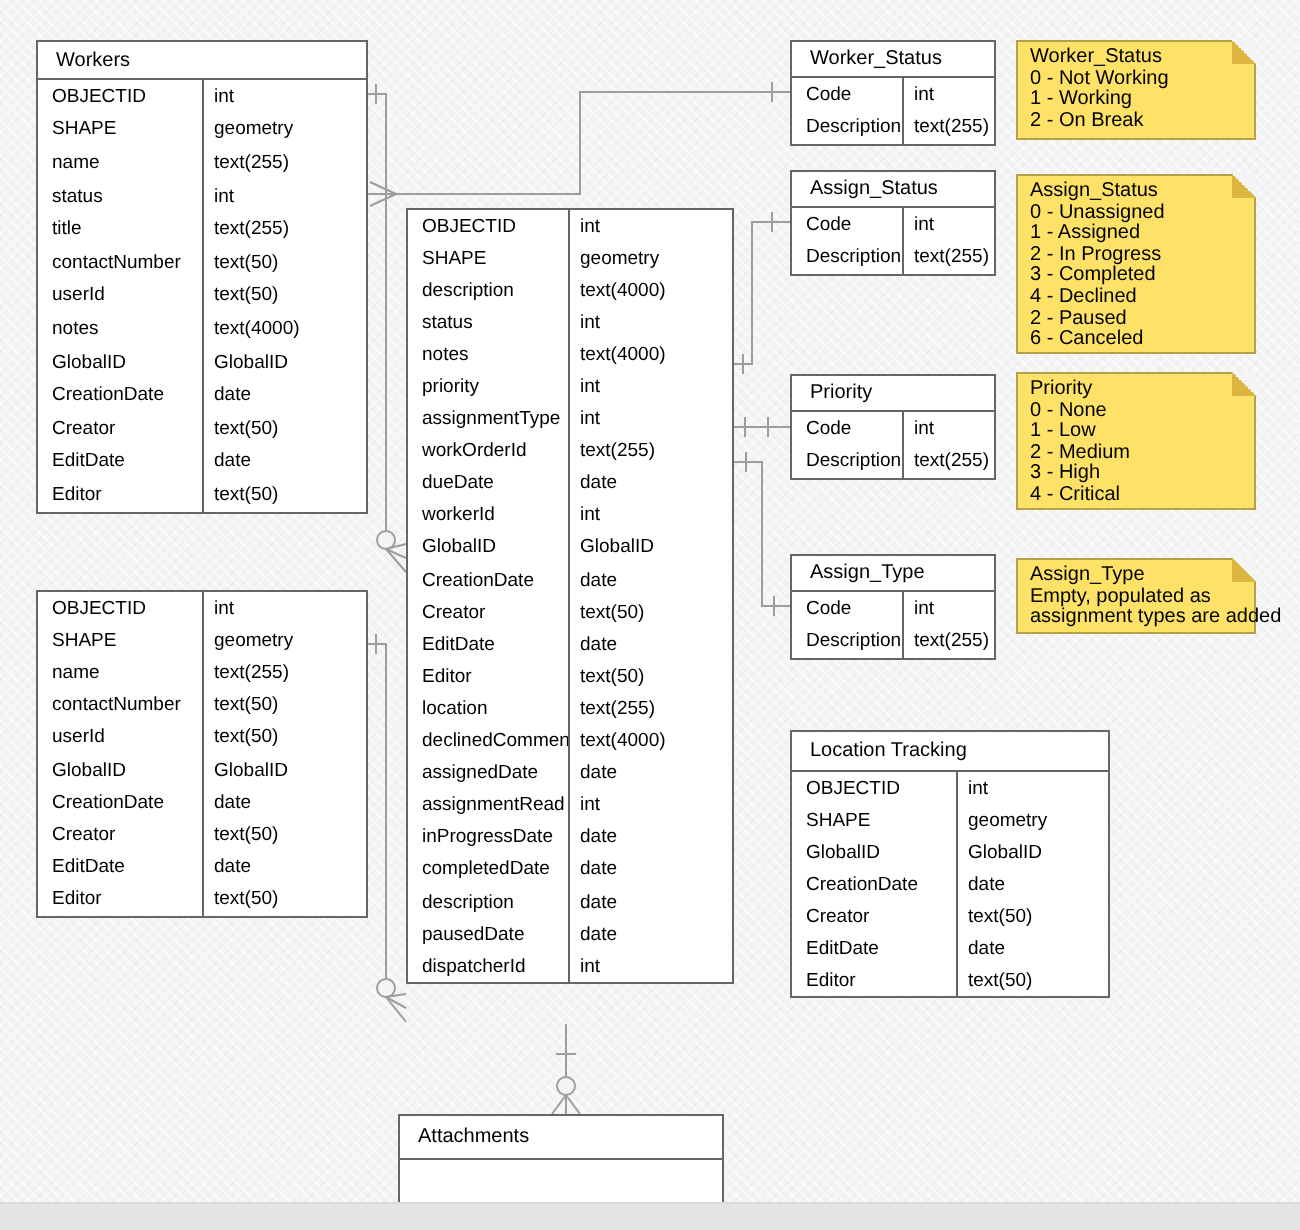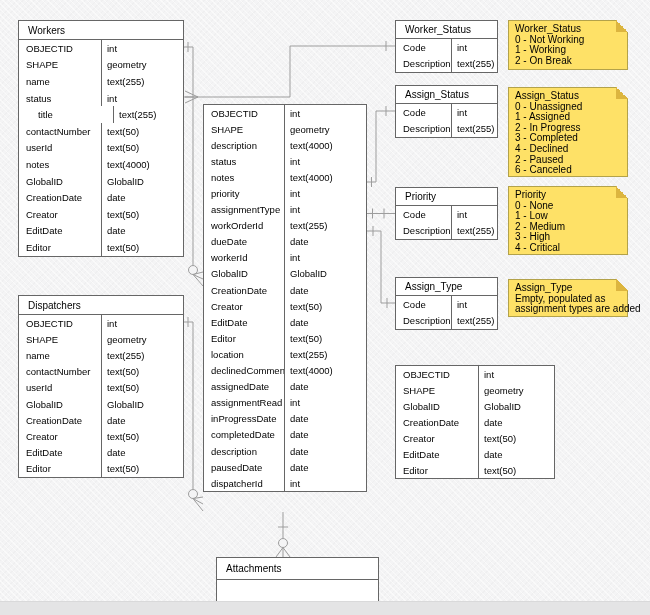--- a/index.html
+++ b/index.html
@@ -114,21 +114,21 @@
         </div>
         <div class="erow" style="height: 16.6px;">
           <div class="fname" style="width: 82px;">name</div>
           <div class="ftype">text(255)</div>
         </div>
         <div class="erow" style="height: 16.6px;">
           <div class="fname" style="width: 82px;">status</div>
           <div class="ftype">int</div>
         </div>
         <div class="erow" style="height: 16.6px;">
-          <div class="fname" style="width: 82px; margin-left: 12px;">title</div>
+          <div class="fname" style="width: 82px;">title</div>
           <div class="ftype">text(255)</div>
         </div>
         <div class="erow" style="height: 16.6px;">
           <div class="fname" style="width: 82px;">contactNumber</div>
           <div class="ftype">text(50)</div>
         </div>
         <div class="erow" style="height: 16.6px;">
           <div class="fname" style="width: 82px;">userId</div>
           <div class="ftype">text(50)</div>
         </div>
@@ -151,21 +151,20 @@
         <div class="erow" style="height: 16.6px;">
           <div class="fname" style="width: 82px;">EditDate</div>
           <div class="ftype">date</div>
         </div>
         <div class="erow" style="height: 16.6px;">
           <div class="fname" style="width: 82px;">Editor</div>
           <div class="ftype">text(50)</div>
         </div>
       </div>
       <div class="etable" style="left: 18px; top: 295px; width: 166px;">
-        <div class="etable-header" style="height: 19px;">Dispatchers</div>
         <div class="erow" style="height: 16.2px;">
           <div class="fname" style="width: 82px;">OBJECTID</div>
           <div class="ftype">int</div>
         </div>
         <div class="erow" style="height: 16.2px;">
           <div class="fname" style="width: 82px;">SHAPE</div>
           <div class="ftype">geometry</div>
         </div>
         <div class="erow" style="height: 16.2px;">
           <div class="fname" style="width: 82px;">name</div>
@@ -336,20 +335,21 @@
         <div class="erow" style="height: 16.5px;">
           <div class="fname" style="width: 55px;">Code</div>
           <div class="ftype">int</div>
         </div>
         <div class="erow" style="height: 16.5px;">
           <div class="fname" style="width: 55px;">Description</div>
           <div class="ftype">text(255)</div>
         </div>
       </div>
       <div class="etable" style="left: 395px; top: 365px; width: 160px;">
+        <div class="etable-header" style="height: 20px;">Location Tracking</div>
         <div class="erow" style="height: 16px;">
           <div class="fname" style="width: 82px;">OBJECTID</div>
           <div class="ftype">int</div>
         </div>
         <div class="erow" style="height: 16px;">
           <div class="fname" style="width: 82px;">SHAPE</div>
           <div class="ftype">geometry</div>
         </div>
         <div class="erow" style="height: 16px;">
           <div class="fname" style="width: 82px;">GlobalID</div>
@@ -365,21 +365,21 @@
         </div>
         <div class="erow" style="height: 16px;">
           <div class="fname" style="width: 82px;">EditDate</div>
           <div class="ftype">date</div>
         </div>
         <div class="erow" style="height: 16px;">
           <div class="fname" style="width: 82px;">Editor</div>
           <div class="ftype">text(50)</div>
         </div>
       </div>
-      <div class="etable" style="left: 216px; top: 557px; width: 163px;">
+      <div class="etable" style="left: 199px; top: 557px; width: 163px;">
         <div class="etable-header" style="height: 22px;">Attachments</div>
         <div class="erow erow-empty" style="height: 21px;"></div>
       </div>
     </div>
   <div id="notes-layer">
       <div class="note" style="left: 508px; top: 20px; width: 120px; height: 50px;">
         <div class="note-fold"></div>
         <div>Worker_Status</div>
         <div>0 - Not Working</div>
         <div>1 - Working</div>

